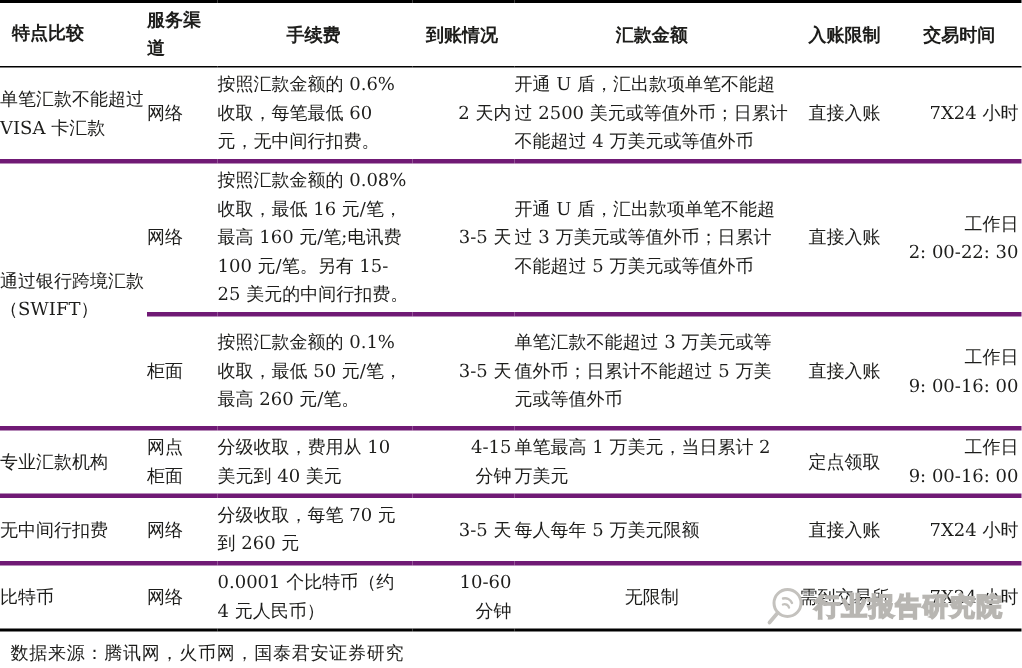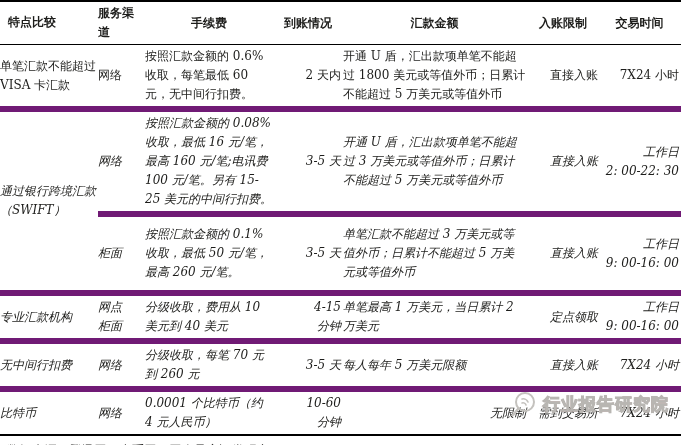--- a/index.html
+++ b/index.html
@@ -30,23 +30,23 @@
     padding-top:4px;padding-bottom:3px;
   }
   thead th.h-feature{text-align:left;padding-left:8px;vertical-align:middle;font-family:Liberation Mono, monospace;}
   thead th.h-channel{text-align:left;font-weight:bold;}
   tbody td{font-weight:normal;}
   td.method{padding-left:8px;text-align:left;}
   td.channel{text-align:left;}
   td.fee{text-align:left;padding-right:3px;margin-left:42px;}
   td.arrival{text-align:right;}
   td.amount{text-align:left;padding-right:4px;}
-  td.restriction{text-align:right;padding-left:2px;padding-right:20px;}
+  td.restriction{text-align:center;padding-left:2px;padding-right:20px;}
   td.time{vertical-align:top;padding-top:5px;text-align:right;}
-  tr.sep td{border-top:6px solid #701a75;font-style:italic;}
+  tr.sep td{border-top:3px solid #701a75;}
   tr.pad-lg td{padding-top:8px;padding-bottom:8px;}
   .source{
     font-size:12px;color:#1d1d1b;padding:6px 0 0 7px;letter-spacing:0.5px;
   }
   .watermark{
     position:absolute;left:510px;top:390px;
     display:flex;align-items:center;gap:3px;
     pointer-events:none;
   }
   .watermark .wm-text{
@@ -84,21 +84,21 @@
         <th>入账限制</th>
         <th>交易时间</th>
       </tr>
     </thead>
     <tbody>
       <tr>
         <td class="method">单笔汇款不能超过 VISA 卡汇款</td>
         <td class="channel">网络</td>
         <td class="fee">按照汇款金额的 0.6%收取，每笔最低 60 元，无中间行扣费。</td>
         <td class="arrival">2 天内</td>
-        <td class="amount">开通 U 盾，汇出款项单笔不能超过 1800 美元或等值外币；日累计不能超过 5 万美元或等值外币</td>
+        <td class="amount">开通 U 盾，汇出款项单笔不能超过 2500 美元或等值外币；日累计不能超过 4 万美元或等值外币</td>
         <td class="restriction">直接入账</td>
         <td class="time">7X24 小时</td>
       </tr>
       <tr class="sep">
         <td class="method" rowspan="2">通过银行跨境汇款（SWIFT）</td>
         <td class="channel">网络</td>
         <td class="fee">按照汇款金额的 0.08%收取，最低 16 元/笔，最高 160 元/笔;电讯费 100 元/笔。另有 15-25 美元的中间行扣费。</td>
         <td class="arrival">3-5 天</td>
         <td class="amount">开通 U 盾，汇出款项单笔不能超过 3 万美元或等值外币；日累计不能超过 5 万美元或等值外币</td>
         <td class="restriction">直接入账</td>

